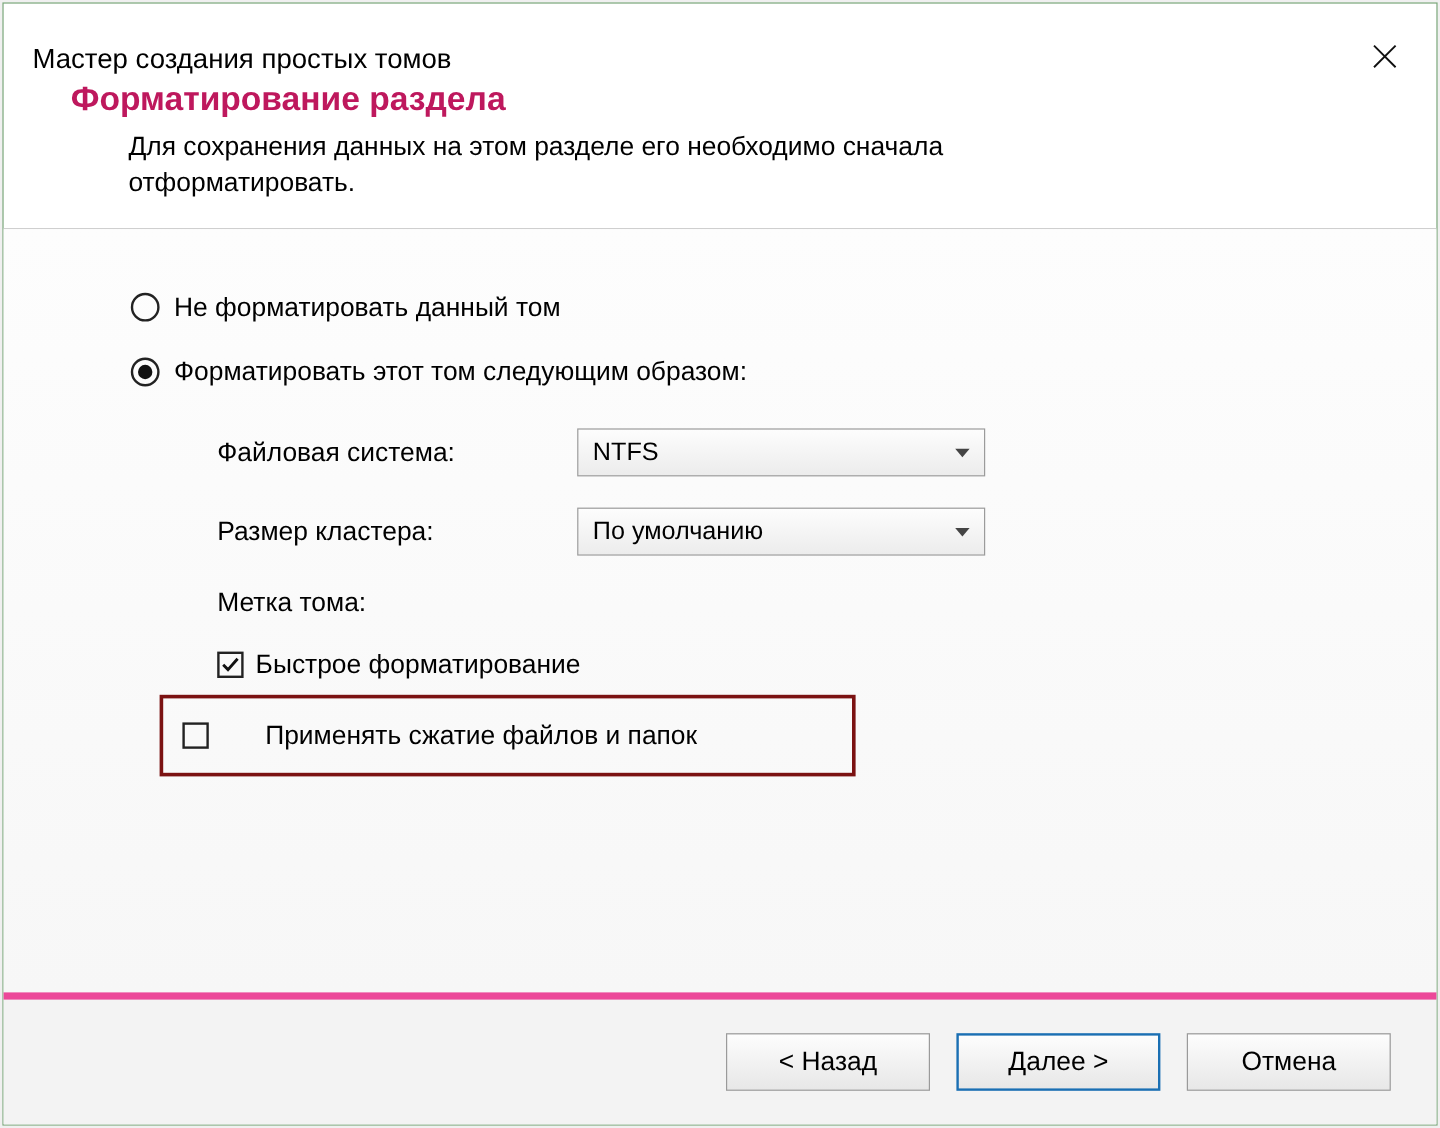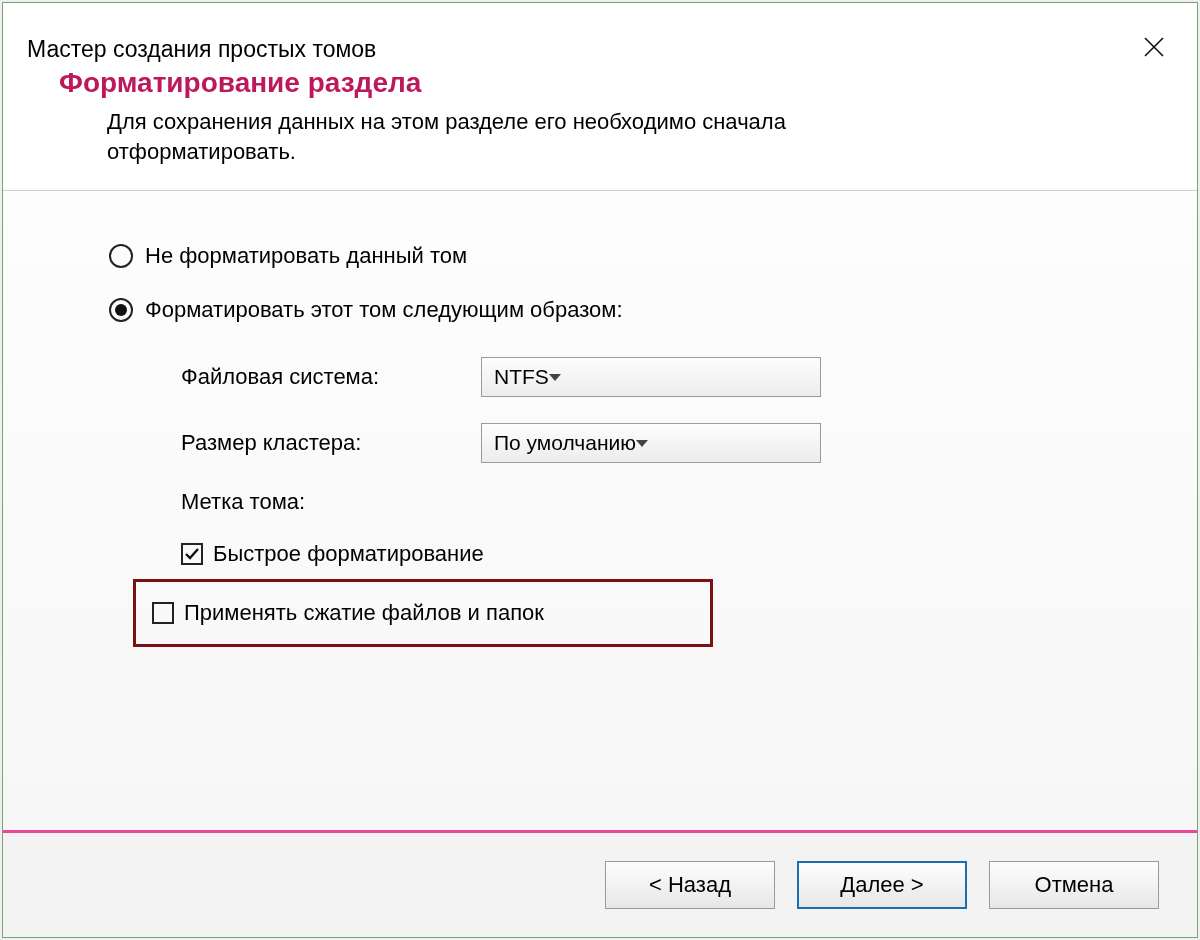--- a/index.html
+++ b/index.html
@@ -12,30 +12,30 @@
 .page-subhead{font-size:22px;color:#000;margin:0 0 0 48px;line-height:1.35;max-width:820px;}
 .sep{border:0;border-top:1px solid #cfcfcf;margin:0;}
 .content{flex:1;background:linear-gradient(180deg,#fdfdfd 0%,#f7f7f7 100%);padding:40px 56px 20px 100px;font-size:22px;color:#000;}
 .intro{margin:0 0 40px 0;line-height:1.35;max-width:990px;}
 .radio-row{display:flex;align-items:center;margin:12px 0 28px 6px;}
 .radio{width:24px;height:24px;border:2px solid #222;border-radius:50%;margin-right:12px;display:inline-flex;align-items:center;justify-content:center;box-sizing:border-box;cursor:pointer;}
 .radio.checked::after{content:"";width:12px;height:12px;background:#111;border-radius:50%;display:block;}
 .form-rows{margin-left:78px;margin-top:34px;}
 .form-row{display:flex;align-items:center;margin-bottom:26px;}
 .form-label{width:300px;}
-.combo{width:340px;height:40px;border:1px solid #9b9b9b;background:linear-gradient(180deg,#fdfdfd,#ececec);display:flex;align-items:center;justify-content:flex-start;padding:0 12px;font-size:21px;box-sizing:border-box;cursor:pointer;}
+.combo{width:340px;height:40px;border:1px solid #9b9b9b;background:linear-gradient(180deg,#fdfdfd,#ececec);display:flex;align-items:center;justify-content:space-between;padding:0 12px;font-size:21px;box-sizing:border-box;cursor:pointer;}
 .chev{width:0;height:0;border-left:6px solid transparent;border-right:6px solid transparent;border-top:7px solid #444;}
 .textfield{width:340px;height:40px;border:1px solid #9b9b9b;background:#ffffff;padding:0 10px;font-size:21px;box-sizing:border-box;font-family:inherit;}
 .check-row{display:flex;align-items:center;margin:10px 0 4px 78px;}
 .check{width:22px;height:22px;border:2px solid #222;margin-right:10px;display:inline-flex;align-items:center;justify-content:center;box-sizing:border-box;cursor:pointer;}
 .check svg{width:16px;height:16px;display:none;}
 .check.checked svg{display:block;}
 .highlight-box{border:3px solid #7b1212;margin:12px 0 0 30px;padding:18px 16px;width:580px;box-sizing:border-box;}
-.highlight-box .check-row{margin:0;}
-.footer{border-top:3px solid #ec4899;background:#f3f3f3;padding:28px 38px;display:flex;justify-content:flex-end;gap:22px;}
+.highlight-box .check-row{margin:0;gap:37px;}
+.footer{border-top:6px solid #ec4899;background:#f3f3f3;padding:28px 38px;display:flex;justify-content:flex-end;gap:22px;}
 .btn{min-width:170px;height:48px;border:1px solid #9a9a9a;background:linear-gradient(180deg,#fdfdfd,#e7e7e7);font-size:22px;font-family:inherit;cursor:pointer;}
 .btn.primary{border:2px solid #1a6fb3;}
 </style>
 </head>
 <body>
 
 <div class="window">
 
   <div class="titlebar">
     <span>Мастер создания простых томов</span>

